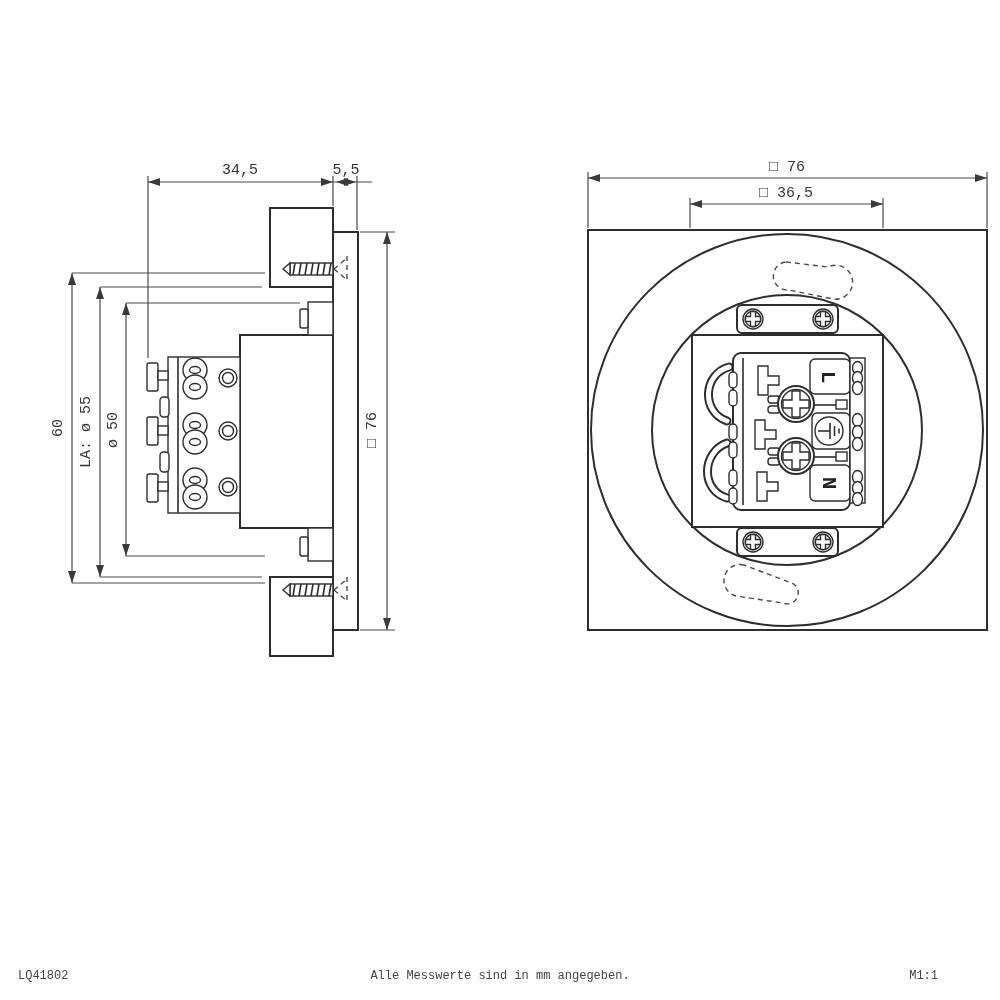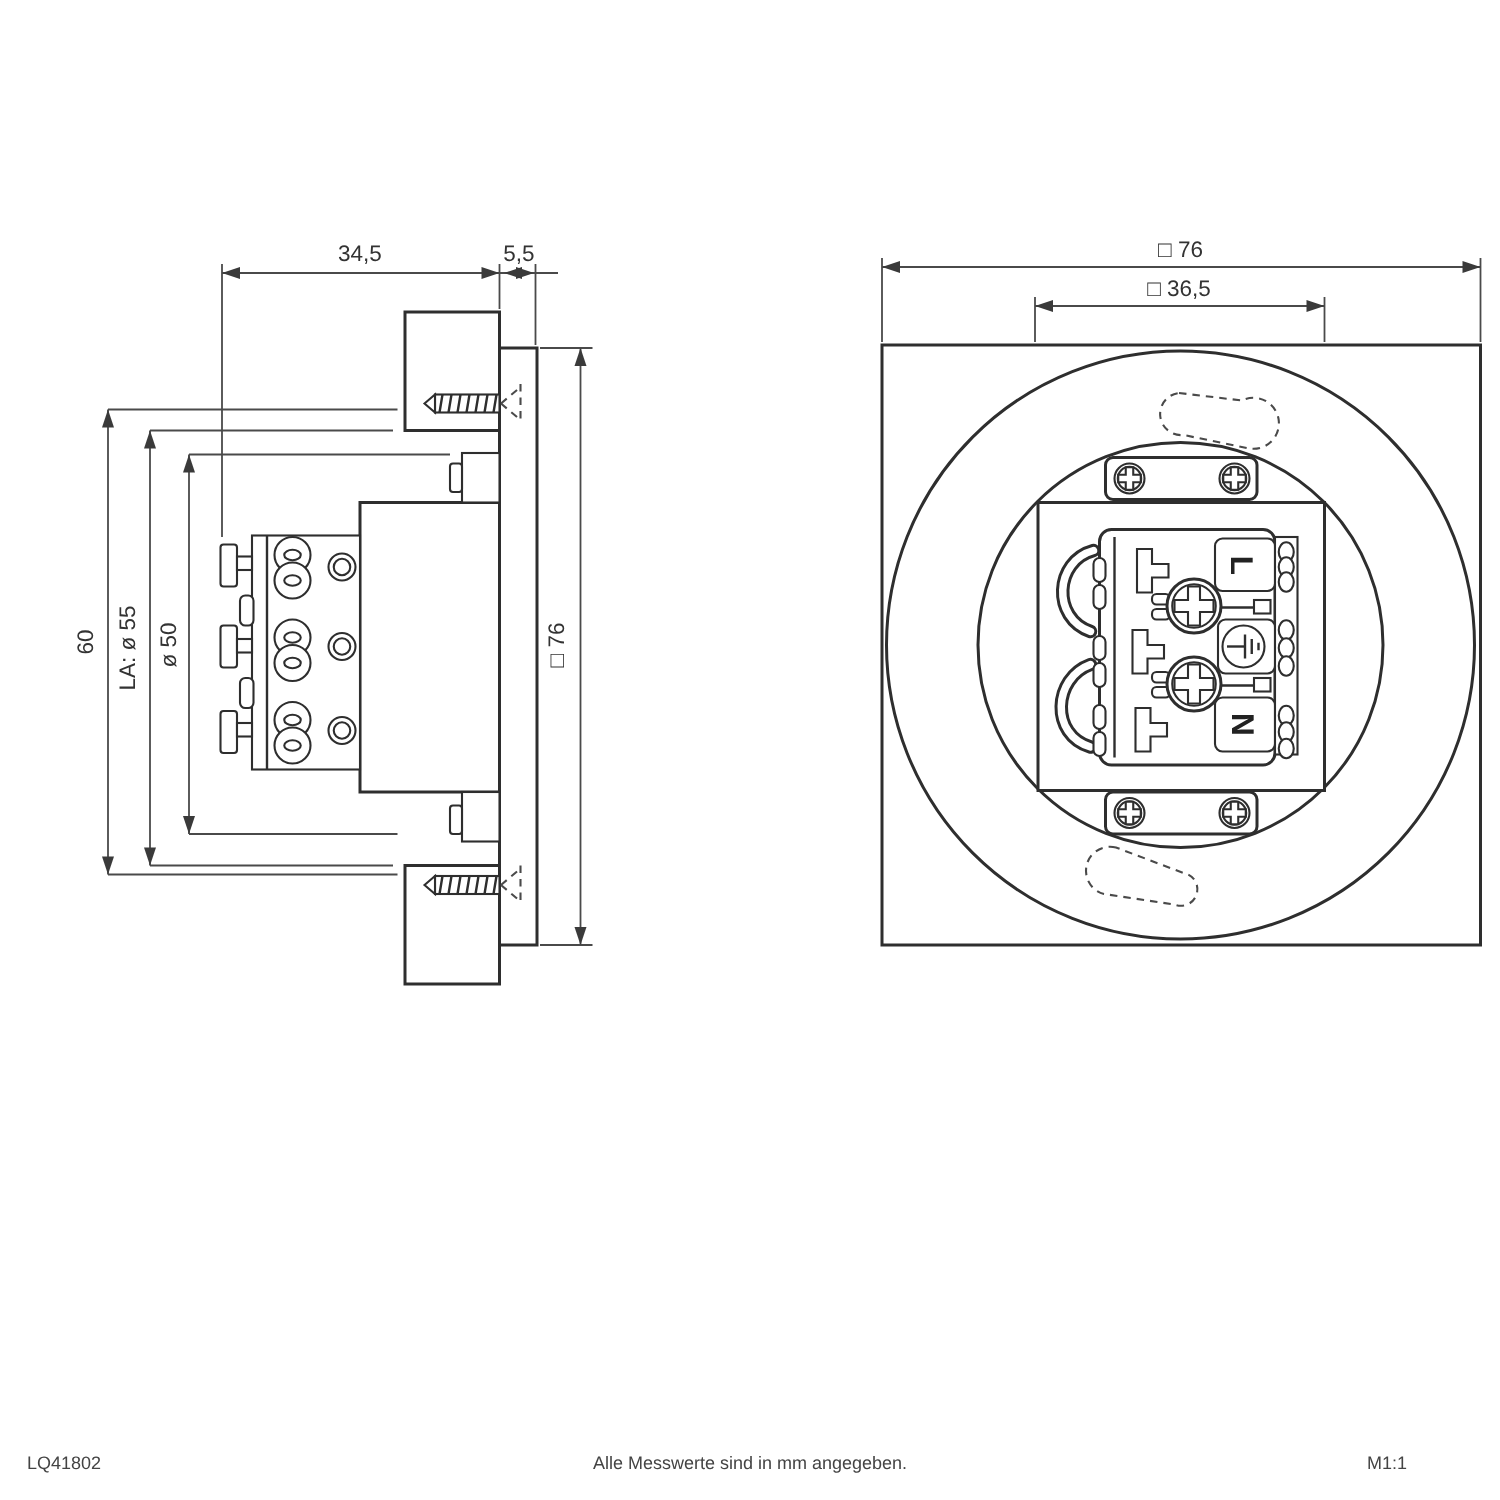--- a/index.html
+++ b/index.html
@@ -1,17 +1,17 @@
 <!DOCTYPE html>
 <html><head>
 <meta charset="utf-8">
 <style>
   html,body{margin:0;padding:0;background:#ffffff;}
   .page{position:relative;width:1000px;height:1000px;background:#ffffff;overflow:hidden;
-        font-family:Liberation Sans, sans-serif;}
+        font-family:Liberation Mono, monospace;}
   svg{display:block;}
   .geo{stroke:#2e2e2e;stroke-width:2;fill:#ffffff;}
   .geoThin{stroke:#2e2e2e;stroke-width:1.4;fill:#ffffff;}
   .lineOnly{stroke:#2e2e2e;stroke-width:1.6;fill:none;}
   .dim{stroke:#4a4a4a;stroke-width:1.2;fill:none;}
   .arrow{fill:#3a3a3a;stroke:none;}
   .dashed{stroke:#4a4a4a;stroke-width:1.4;fill:none;stroke-dasharray:5 4;}
   .dimtext{font-size:15px;fill:#333;}
   .dimtext-mid{text-anchor:middle;}
   .termtext{font-size:21px;font-weight:600;fill:#222;}

